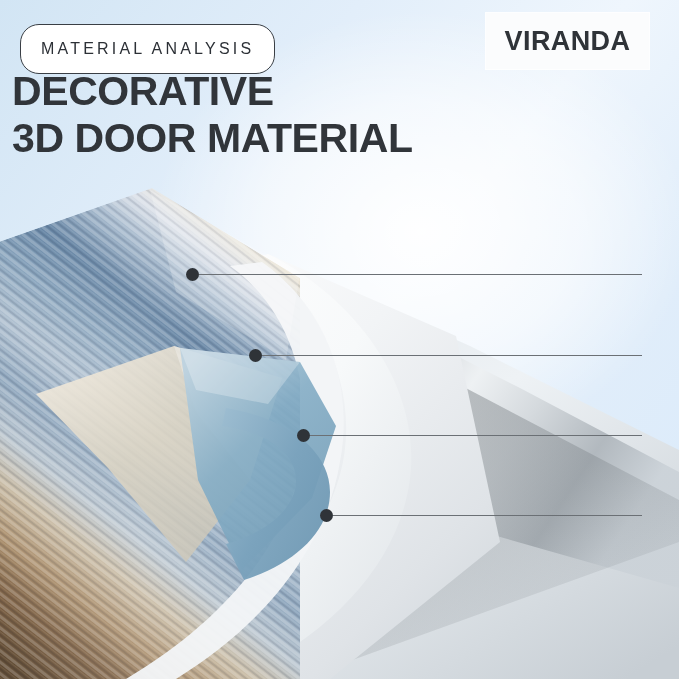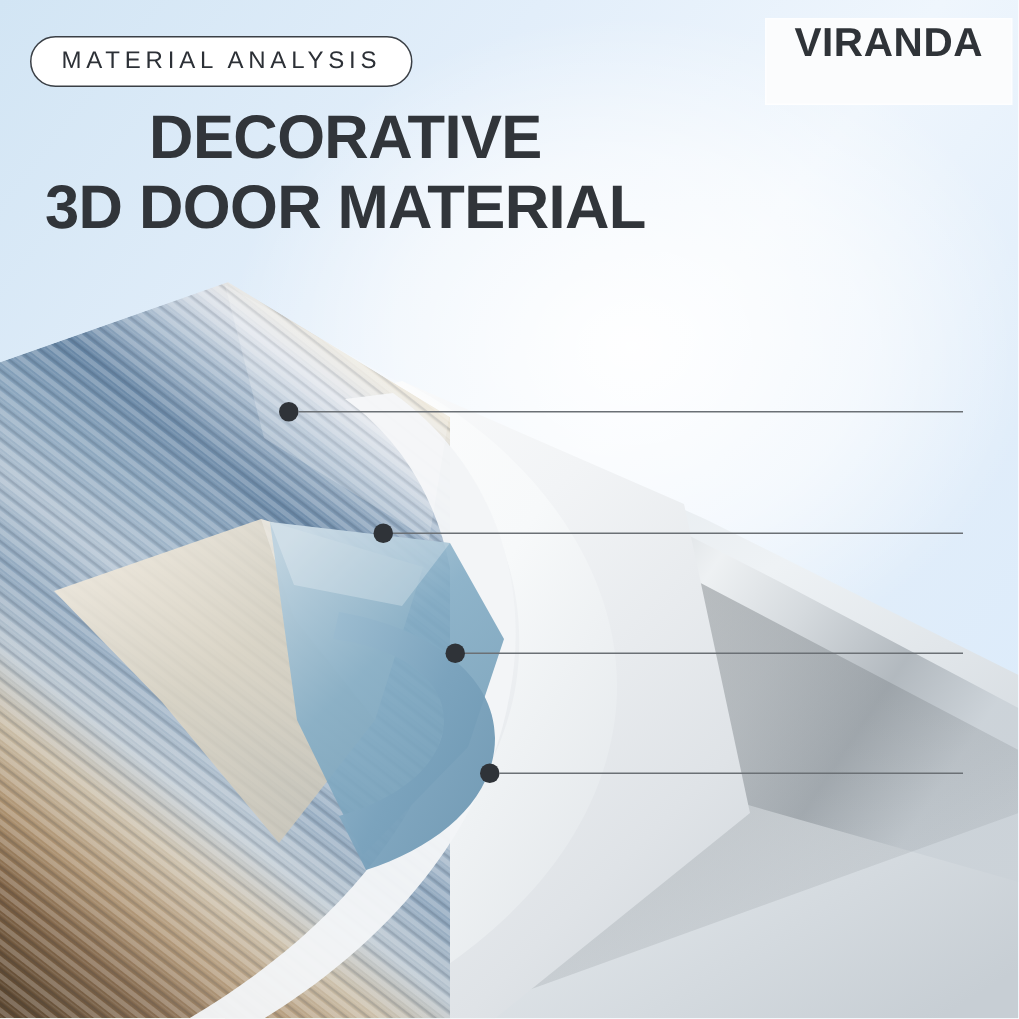--- a/index.html
+++ b/index.html
@@ -11,46 +11,45 @@
   #canvas{
     position:relative;width:679px;height:679px;overflow:hidden;
     background:
       radial-gradient(ellipse 55% 45% at 62% 34%, rgba(255,255,255,0.96) 0%, rgba(255,255,255,0.55) 42%, rgba(255,255,255,0) 72%),
       linear-gradient(128deg, #d2e5f4 0%, #e2eefa 30%, #eff6fd 52%, #e0edfa 74%, #d9eafb 100%);
   }
 
   
   .pill{
     position:absolute;left:20px;top:24px;
-    height:34px;box-sizing:border-box;
+    height:50px;box-sizing:border-box;
     padding:0 20px;
     display:flex;align-items:center;
     background:#ffffff;
     border:1.4px solid #3a3f45;
     border-radius:19px;
     font-size:16px;letter-spacing:3.2px;
     color:#2c3036;font-weight:400;white-space:nowrap;
   }
   .title{
-    position:absolute;left:30px;top:68px;
+    position:absolute;left:12px;top:68px;
     color:#31353a;
     font-weight:bold;
     font-size:41px;
     line-height:47px;
     letter-spacing:-0.4px;
     white-space:nowrap;
-    text-align:center;
   }
   .title .l2{display:block;}
 
   .brandbox{
-    position:absolute;right:5px;top:13px;
+    position:absolute;right:30px;top:13px;
     width:163px;height:56px;
     background:#fbfcfd;
-    display:flex;align-items:flex-start;justify-content:center;
+    display:flex;align-items:center;justify-content:center;
     box-shadow:0 0 0 1px rgba(255,255,255,0.9);
   }
   .brandbox span{
     font-size:27px;font-weight:bold;color:#2f3338;letter-spacing:0.4px;
   }
 
   
   #art{position:absolute;left:0;top:150px;width:679px;height:529px;}
 
   

